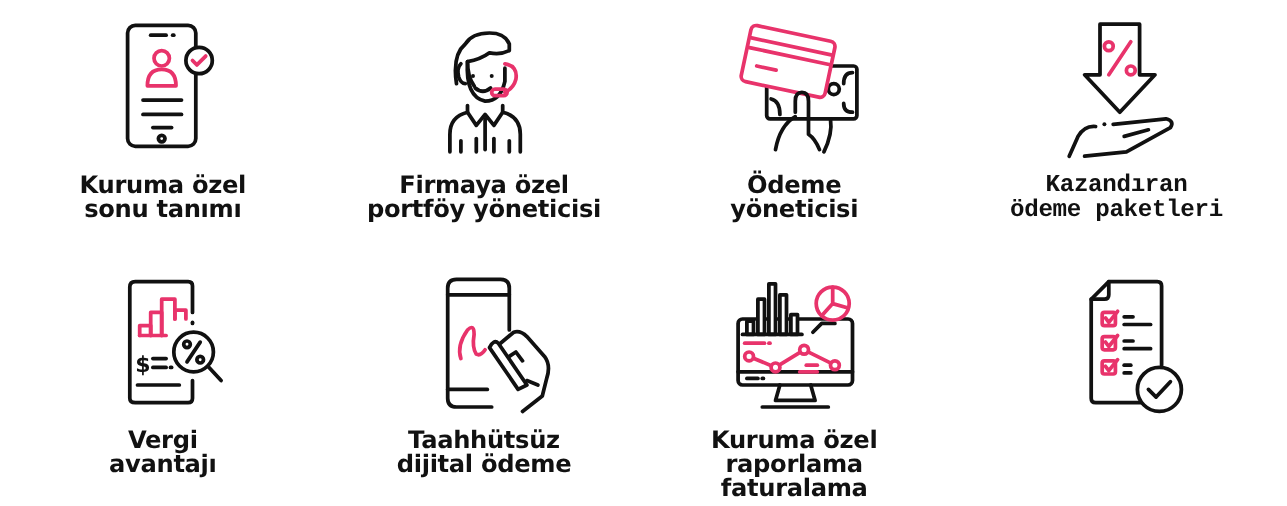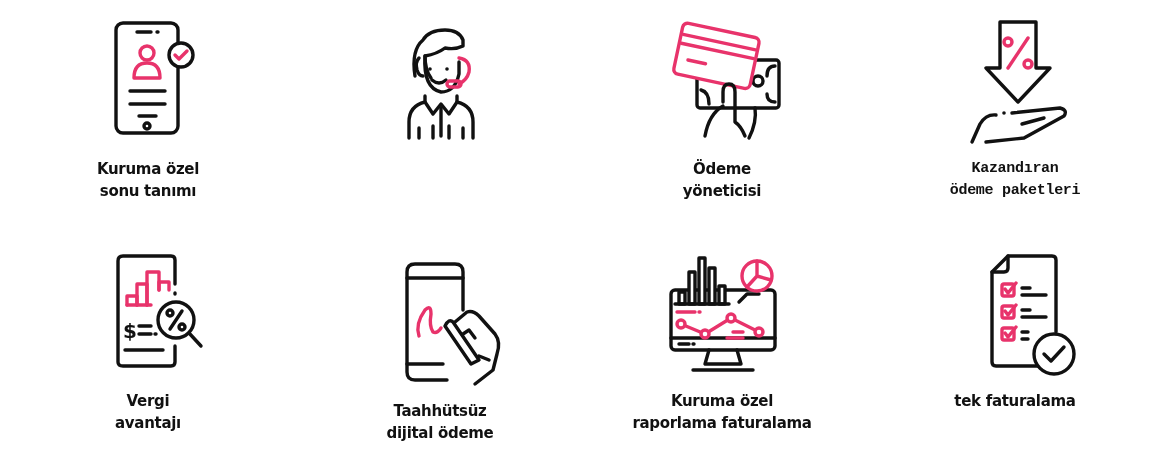--- a/index.html
+++ b/index.html
@@ -15,21 +15,21 @@
     }
     .icon {
       width: 130px; height: 130px;
       display: block;
     }
     .icon svg { width: 130px; height: 130px; display: block; }
     .label {
       margin-top: 10px;
       text-align: center;
       font-weight: bold;
-      font-size: 15px;
+      font-size: 22px;
       line-height: 22px;
       letter-spacing: -0.3px;
       color: #111111;
     }
     .label span { display: block; }
     .ink { stroke: #111111; fill: none; stroke-width: 3.4; stroke-linecap: round; stroke-linejoin: round; }
     .acc { stroke: #e8336b; fill: none; stroke-width: 3.4; stroke-linecap: round; stroke-linejoin: round; }
   </style>
 </head>
 <body>
@@ -69,20 +69,24 @@
       <rect class="acc" x="72" y="63" width="14" height="6" rx="3"></rect>
       <path class="ink" d="M50 78 L50 84 Q34 88 34 104 L34 120"></path>
       <path class="ink" d="M82 78 L82 84 Q98 88 98 104 L98 120"></path>
       <path class="ink" d="M50 84 L58 96 L66 86 L74 96 L82 84"></path>
       <line class="ink" x1="66" y1="90" x2="66" y2="118"></line>
       <line class="ink" x1="44" y1="110" x2="44" y2="120"></line>
       <line class="ink" x1="88" y1="110" x2="88" y2="120"></line>
       <line class="ink" x1="58" y1="108" x2="58" y2="120"></line>
       <line class="ink" x1="74" y1="108" x2="74" y2="120"></line>
     </svg>
+  </div>
+  <div class="label">
+    <span>Firmaya özel</span>
+    <span>portföy yöneticisi</span>
   </div>
 </div>
 
 <div class="feature" style="left:592px; top:18px;">
   <div class="icon">
     <svg viewBox="0 0 130 130">
       <rect class="ink" x="40" y="42" width="82" height="48" rx="3"></rect>
       <path class="ink" d="M44 72 Q52 74 52 86"></path>
       <path class="ink" d="M118 48 Q110 48 110 58"></path>
       <path class="ink" d="M118 84 Q110 84 110 76"></path>
@@ -144,21 +148,21 @@
       <circle class="ink" cx="99" cy="77" r="3"></circle>
       <line class="ink" x1="99" y1="61" x2="87" y2="79"></line>
     </svg>
   </div>
   <div class="label">
     <span>Vergi</span>
     <span>avantajı</span>
   </div>
 </div>
 
-<div class="feature" style="left:310px; top:260px;justify-content:space-between;">
+<div class="feature" style="left:310px; top:250px;justify-content:space-between;">
   <div class="icon">
     <svg viewBox="0 0 130 130">
       <path class="ink" d="M88 50 L88 12 Q88 4 80 4 L40 4 Q32 4 32 12 L32 112 Q32 120 40 120 L72 120"></path>
       <line class="ink" x1="32" y1="18" x2="88" y2="18"></line>
       <line class="ink" x1="32" y1="104" x2="68" y2="104"></line>
       <path class="acc" d="M44 76 Q40 64 50 50 Q56 44 56 54 Q54 66 58 72 Q62 74 66 68"></path>
       <path class="ink" d="M70 66 L96 104 L104 100 L78 62 Q74 58 70 66 Z"></path>
       <path class="ink" d="M80 62 L92 52 Q98 50 104 56 L120 74 Q126 82 122 94 L118 110 L100 124"></path>
       <path class="ink" d="M88 74 L94 70 L100 78"></path>
       <path class="ink" d="M104 96 L114 100"></path>
@@ -220,15 +224,14 @@
       <line class="ink" x1="72" y1="45" x2="96" y2="45"></line>
       <line class="ink" x1="72" y1="60" x2="80" y2="60"></line>
       <line class="ink" x1="72" y1="67" x2="96" y2="67"></line>
       <line class="ink" x1="72" y1="82" x2="78" y2="82"></line>
       <line class="ink" x1="72" y1="89" x2="78" y2="89"></line>
       <circle class="ink" cx="104" cy="104" r="20" style="fill:#fff"></circle>
       <path class="ink" d="M94 104 L101 111 L114 97"></path>
     </svg>
   </div>
   <div class="label">
-    <span>tek faturalama</span>
   </div>
 </div>
 
 </body></html>

